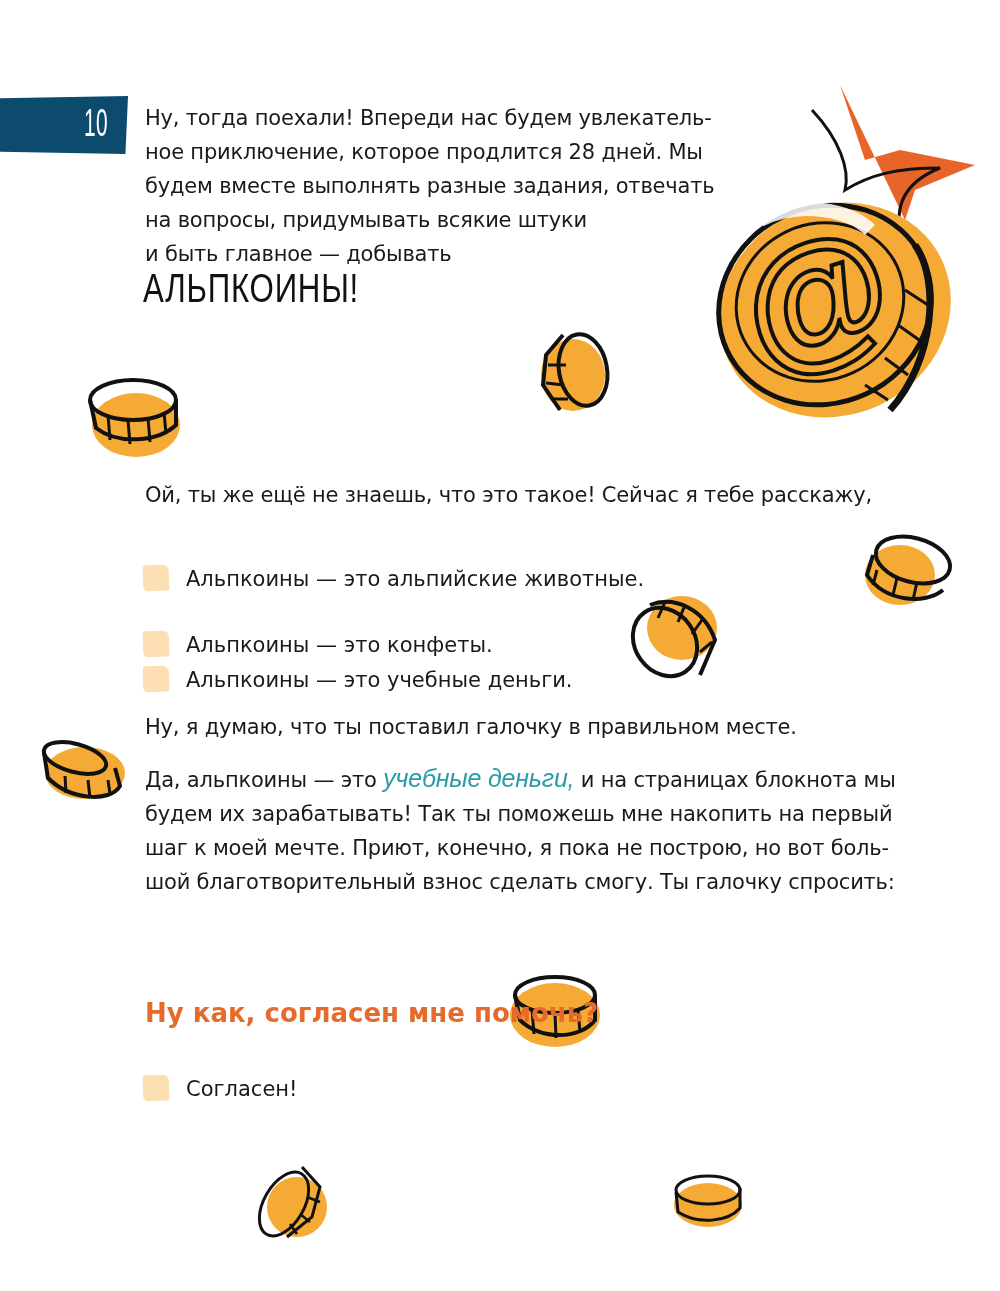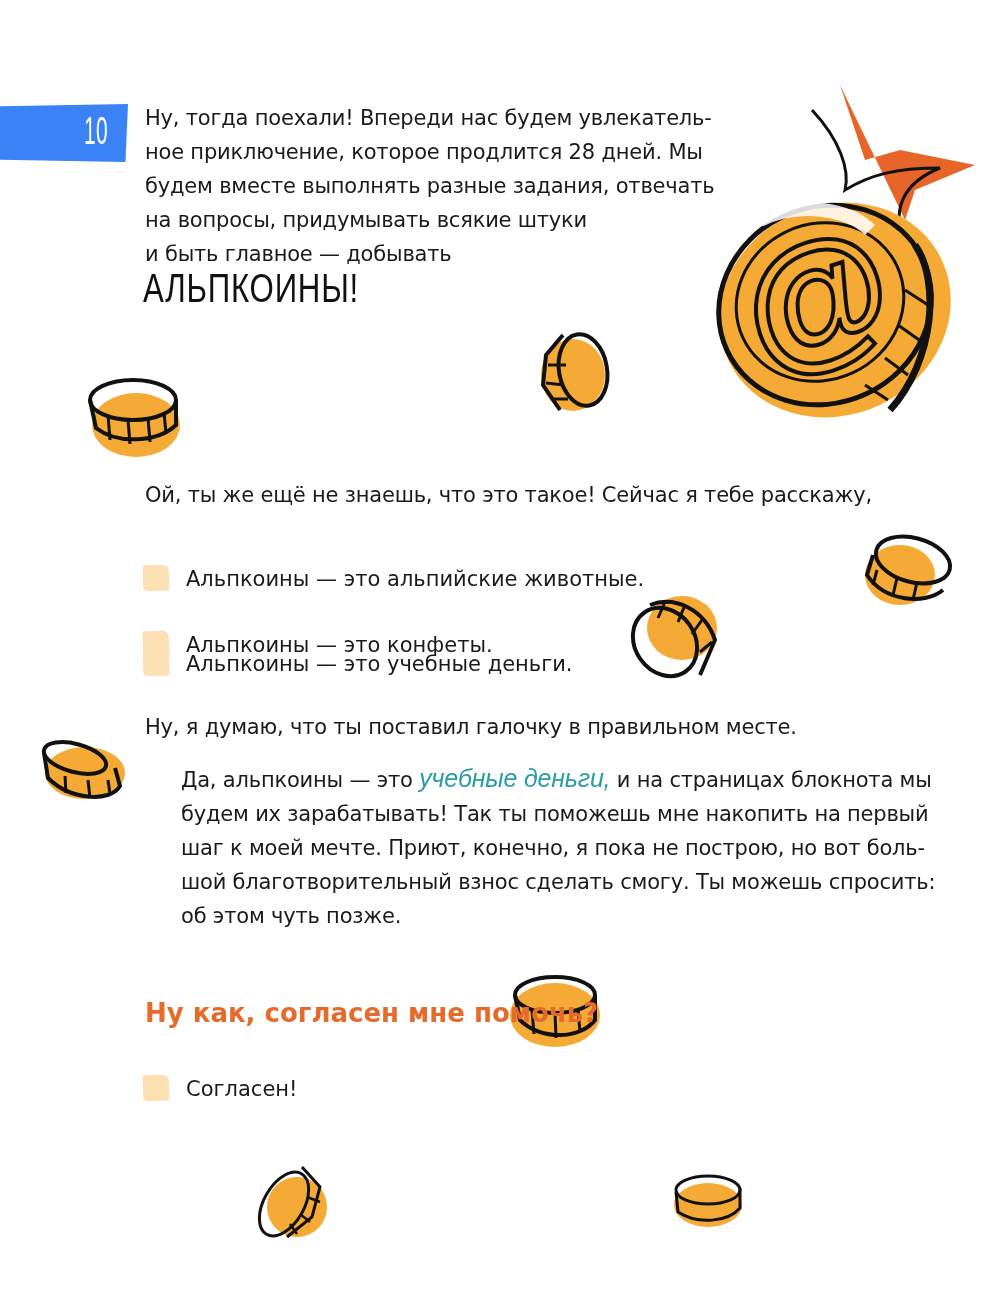--- a/index.html
+++ b/index.html
@@ -1,22 +1,22 @@
 <!DOCTYPE html>
 <html><head>
 <meta charset="utf-8">
 <style>
   html, body { margin: 0; padding: 0; background: #ffffff; }
   body {
     width: 1000px; height: 1291px; position: relative; overflow: hidden;
     font-family: "DejaVu Sans", sans-serif; color: #1a1a1a;
   }
   .page-tab {
-    position: absolute; left: 0; top: 104px; width: 128px; height: 58px;
-    background: #3b82f6;
+    position: absolute; left: 0; top: 96px; width: 128px; height: 58px;
+    background: #0c4a6e;
     clip-path: polygon(0 4%, 100% 0, 98% 100%, 0 96%);
   }
   .page-num {
     position: absolute; right: 20px; top: 6px;
     color: #ffffff; font-family: "Liberation Sans Narrow", "Liberation Sans", sans-serif;
     font-size: 38px; font-weight: 300; transform: scaleX(0.55); transform-origin: right center;
     letter-spacing: 1px;
   }
   .text { font-size: 21px; line-height: 34px; letter-spacing: -0.2px; }
   .intro { position: absolute; left: 145px; top: 101px; width: 580px; }
@@ -30,21 +30,21 @@
   .opt {
     position: absolute; left: 143px; height: 34px; display: flex; align-items: flex-end;
   }
   .box {
     width: 26px; height: 26px; background: #fce0b3; margin-right: 17px;
     border-radius: 3px 6px 2px 5px; transform: rotate(-2deg);
     flex: 0 0 auto;
   }
   .opt .lbl { font-size: 21px; }
   .para-guess { position: absolute; left: 145px; top: 710px; width: 760px; }
-  .para-main { position: absolute; left: 145px; top: 761px; width: 760px; margin-left: 36px; }
+  .para-main { position: absolute; left: 145px; top: 761px; width: 760px; }
   .hl {
     color: #2a9ca8; font-family: "Liberation Sans Narrow", "Liberation Sans", sans-serif;
     font-style: italic; font-size: 25px;
   }
   .question {
     position: absolute; left: 145px; top: 998px;
     color: #e66a2a; font-size: 26px; font-weight: bold;
   }
   .coin { position: absolute; }
 </style>
@@ -164,32 +164,31 @@
 </div>
 
 <div class="opt" style="top:557px">
   <span class="box"></span>
   <span class="lbl">Альпкоины — это альпийские животные.</span>
 </div>
 <div class="opt" style="top:623px">
   <span class="box"></span>
   <span class="lbl">Альпкоины — это конфеты.</span>
 </div>
-<div class="opt" style="top:642px">
+<div class="opt" style="top:658px">
   <span class="box"></span>
   <span class="lbl">Альпкоины — это учебные деньги.</span>
 </div>
 
 <div class="para-guess text">Ну, я думаю, что ты поставил галочку в правильном месте.</div>
 
 <div class="para-main text">
   <div><span>Да, альпкоины — это </span><span class="hl">учебные деньги,</span><span> и на страницах блокнота мы</span></div>
   <div>будем их зарабатывать! Так ты поможешь мне накопить на первый</div>
   <div>шаг к моей мечте. Приют, конечно, я пока не построю, но вот боль-</div>
-  <div>шой благотворительный взнос сделать смогу. Ты можешь спросить:</div>
-  <div>об этом чуть позже.</div>
+  <div>шой благотворительный взнос сделать смогу. Ты галочку спросить:</div>
 </div>
 
 <div class="question">Ну как, согласен мне помочь?</div>
 <div class="opt" style="top:1067px">
   <span class="box"></span>
   <span class="lbl">Согласен!</span>
 </div>
 
 </body></html>

